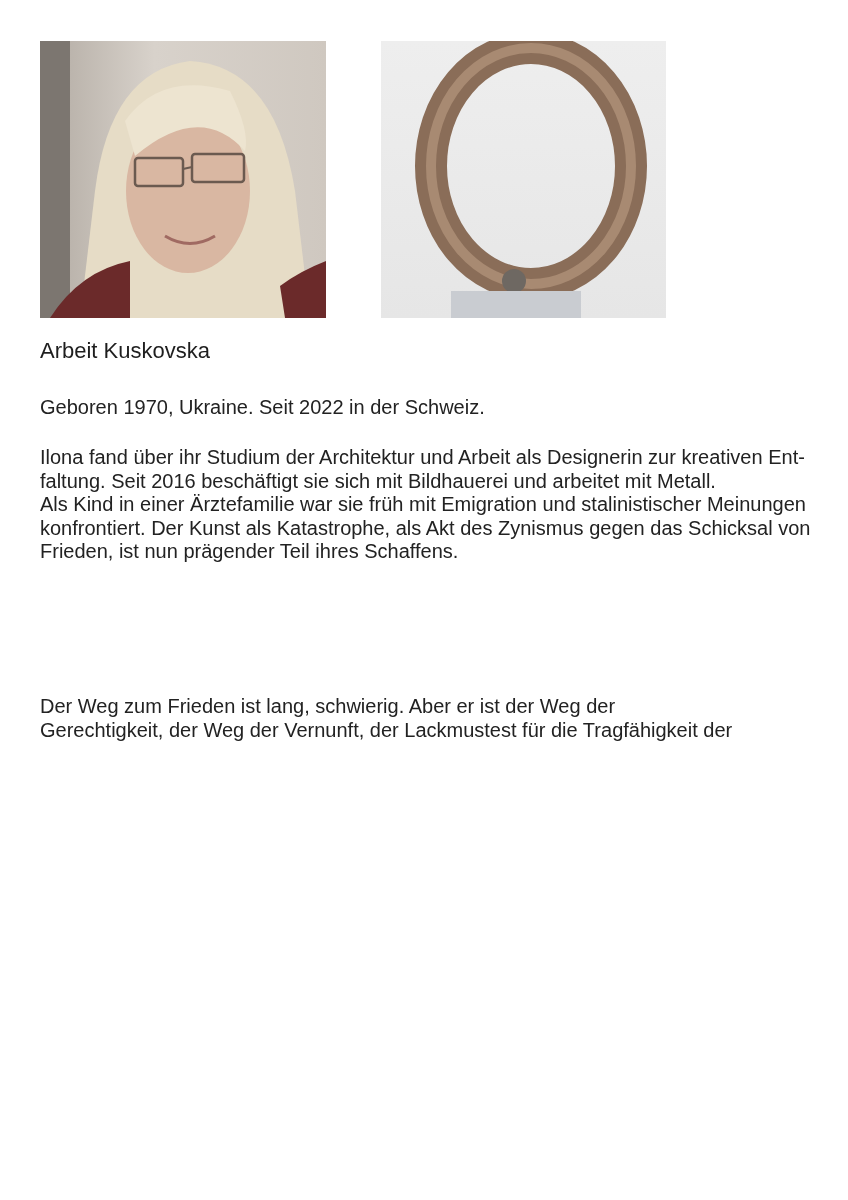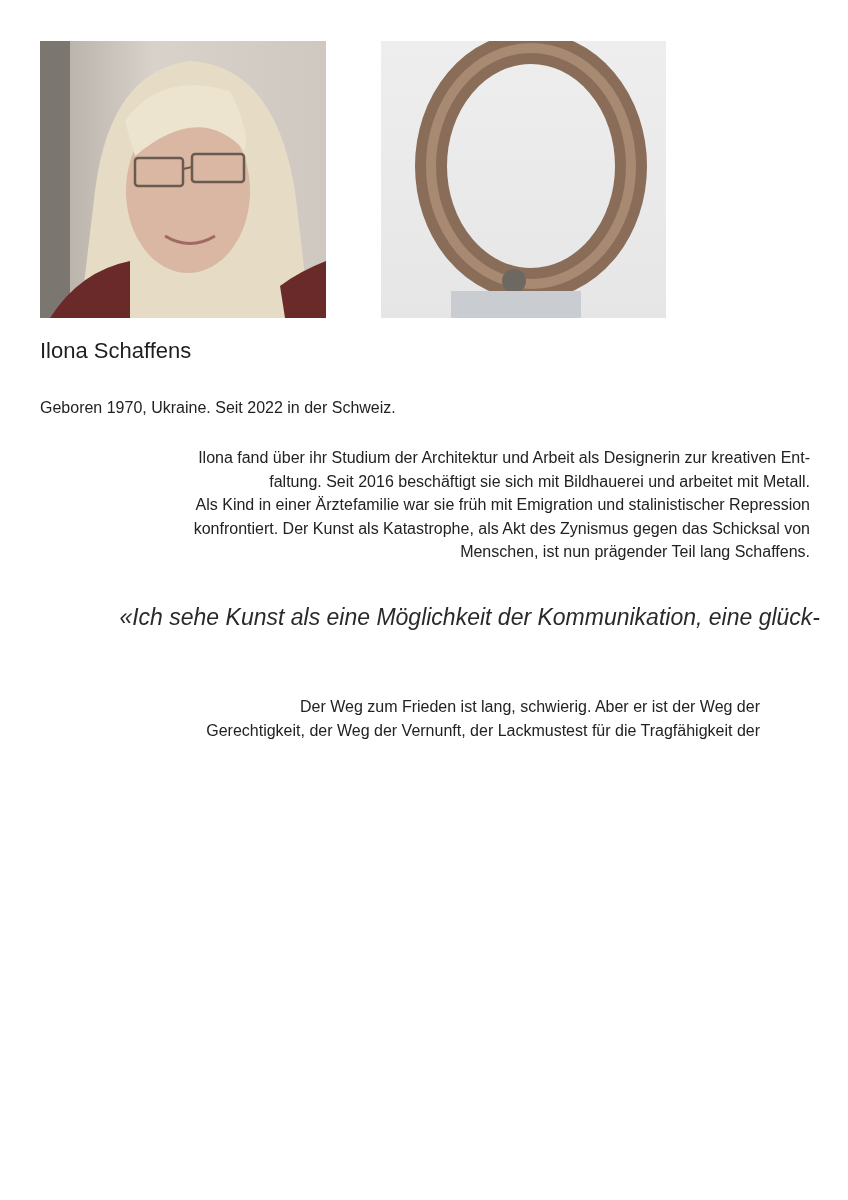--- a/index.html
+++ b/index.html
@@ -2,26 +2,26 @@
 <html><head>
   <meta charset="utf-8">
   <style>
     html, body { margin: 0; padding: 0; background: #ffffff; }
     body { width: 848px; height: 1200px; position: relative; overflow: hidden;
            font-family: "Liberation Sans", sans-serif; color: #1e1e1e; }
     .photo { position: absolute; top: 41px; height: 277px; overflow: hidden; }
     #portrait { left: 40px; width: 286px; background: linear-gradient(90deg,#6d6760 0%,#b9b2aa 8%,#d8d2cb 40%,#cfc8c0 100%); }
     #sculpture { left: 381px; width: 285px; background: linear-gradient(180deg,#eeeeee 0%,#e6e6e6 100%); }
     .name { position: absolute; left: 40px; top: 338px; font-size: 22px; color: #1e1e1e; }
-    .para { position: absolute; left: 40px; width: 770px; font-size: 16px; line-height: 23.5px; color: #222; }
+    .para { position: absolute; left: 40px; width: 770px; font-size: 20px; line-height: 23.5px; color: #222; }
     #born { top: 396px; }
     #bio { top: 446px; }
     .quote { position: absolute; left: 40px; top: 601px; width: 780px; font-size: 23px; line-height: 33px; font-style: italic; color: #2a2a2a; }
     #closing { top: 695px; width: 720px; }
-    .line { display: block; white-space: nowrap; text-align: right; }
+    .line { display: block; white-space: nowrap; }
   </style>
 </head>
 <body>
 
 <div class="photo" id="portrait" title="Portrait of Ilona Kuskovska">
   <svg width="286" height="277" viewBox="0 0 286 277">
     <rect x="0" y="0" width="30" height="277" fill="#7c7670"></rect>
     <path d="M40 277 L55 150 Q70 30 150 20 Q235 25 255 150 L270 277 Z" fill="#e6dcc6"></path>
     <ellipse cx="148" cy="150" rx="62" ry="82" fill="#d9b7a2"></ellipse>
     <path d="M85 80 Q120 30 190 50 Q210 90 205 110 Q160 60 95 115 Z" fill="#ede4d0"></path>
@@ -36,32 +36,31 @@
 
 <div class="photo" id="sculpture" title="Ring-shaped metal sculpture on a ball and pedestal">
   <svg width="285" height="277" viewBox="0 0 285 277">
     <ellipse cx="150" cy="125" rx="100" ry="118" fill="none" stroke="#8a6d58" stroke-width="32"></ellipse>
     <ellipse cx="150" cy="125" rx="100" ry="118" fill="none" stroke="#a88a72" stroke-width="10"></ellipse>
     <circle cx="133" cy="240" r="12" fill="#6e6862"></circle>
     <rect x="70" y="250" width="130" height="27" fill="#c9ccd1"></rect>
   </svg>
 </div>
 
-<div class="name">Ilona Schaffens</div>
+<div class="name">Arbeit Kuskovska</div>
 
 <div class="para" id="born">Geboren 1970, Ukraine. Seit 2022 in der Schweiz.</div>
 
 <div class="para" id="bio">
   <span class="line">Ilona fand über ihr Studium der Architektur und Arbeit als Designerin zur kreativen Ent-</span>
   <span class="line">faltung. Seit 2016 beschäftigt sie sich mit Bildhauerei und arbeitet mit Metall.</span>
-  <span class="line">Als Kind in einer Ärztefamilie war sie früh mit Emigration und stalinistischer Repression</span>
+  <span class="line">Als Kind in einer Ärztefamilie war sie früh mit Emigration und stalinistischer Meinungen</span>
   <span class="line">konfrontiert. Der Kunst als Katastrophe, als Akt des Zynismus gegen das Schicksal von</span>
-  <span class="line">Menschen, ist nun prägender Teil lang Schaffens.</span>
+  <span class="line">Frieden, ist nun prägender Teil ihres Schaffens.</span>
 </div>
 
 <div class="quote">
-  <span class="line">«Ich sehe Kunst als eine Möglichkeit der Kommunikation, eine glück-</span>
 </div>
 
 <div class="para" id="closing">
   <span class="line">Der Weg zum Frieden ist lang, schwierig. Aber er ist der Weg der</span>
   <span class="line">Gerechtigkeit, der Weg der Vernunft, der Lackmustest für die Tragfähigkeit der</span>
 </div>
 
 </body></html>

